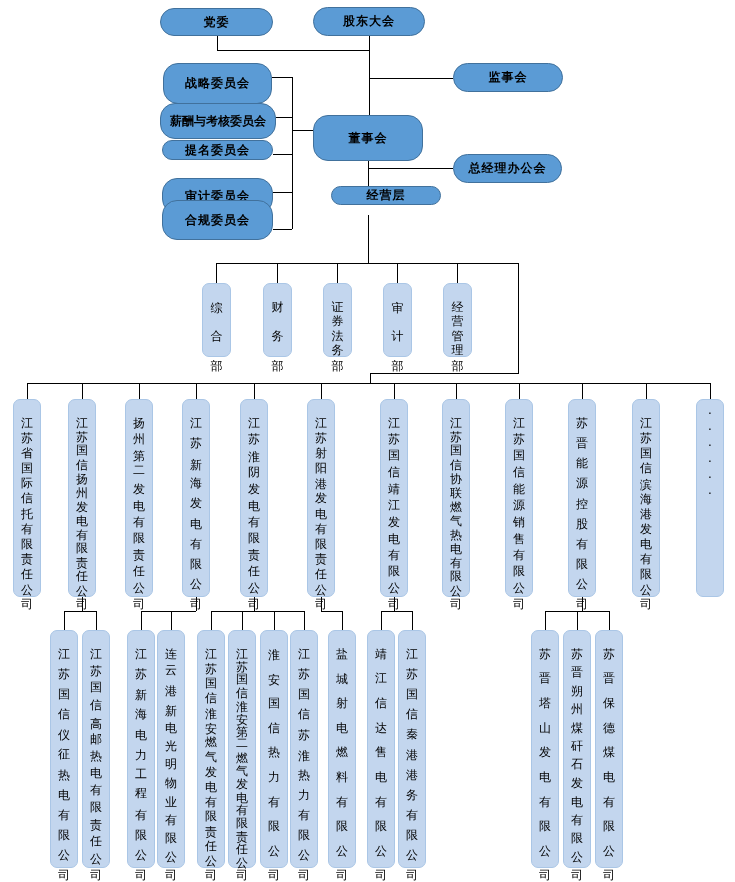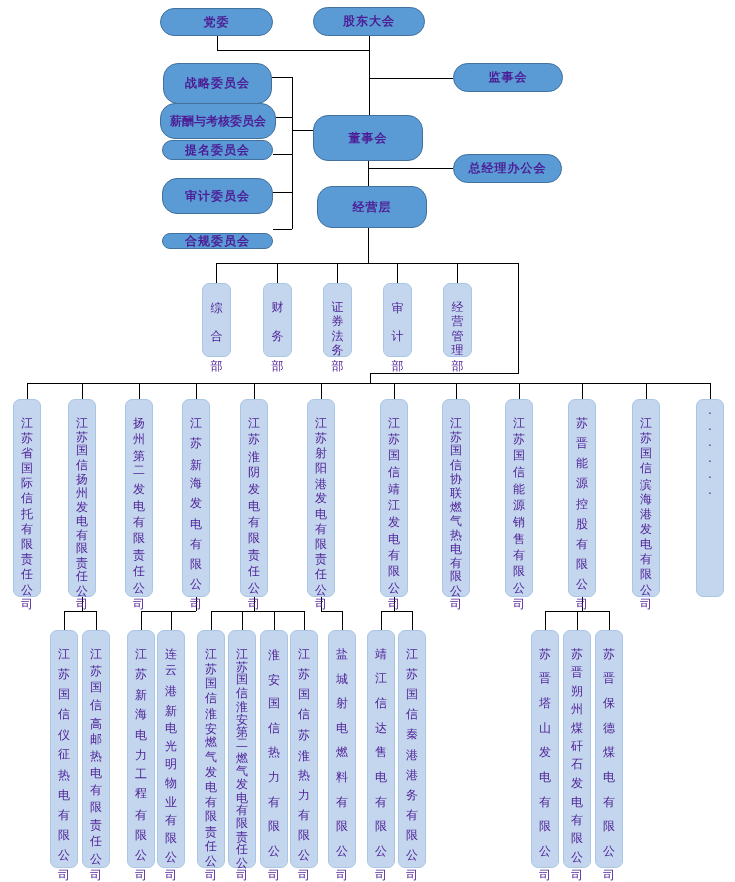--- a/index.html
+++ b/index.html
@@ -2,21 +2,21 @@
 <html style="--primary: #5b9bd5; --primary-border: #41719c; --sub-fill: #c3d6ee; --line: #000000;"><head>
 <meta charset="utf-8">
 <style>
   :root{
     --primary:#5b9bd5; --primary-border:#41719c;
     --sub-fill:#c3d6ee; --sub-border:#aac6e6; --line:#000000;
   }
   html,body{margin:0;padding:0;background:#ffffff;}
   #stage{
     position:relative;width:735px;height:882px;background:#ffffff;overflow:hidden;
-    font-family:"DejaVu Sans",sans-serif;color:#4c1d95;
+    font-family:"DejaVu Sans",sans-serif;color:#000000;
   }
   #connectors{position:absolute;left:0;top:0;z-index:1;}
   .pill{
     position:absolute;z-index:2;background:var(--primary);
     border:1px solid var(--primary-border);border-radius:15px;box-sizing:border-box;
     display:flex;align-items:center;justify-content:center;
     font-size:12px;font-weight:bold;letter-spacing:1px;white-space:nowrap;
   }
   .vbox{
     position:absolute;z-index:2;background:var(--sub-fill);
@@ -64,27 +64,27 @@
       M394 597 L394 611 M381 611 L412 611 M381 611 L381 630 M412 611 L412 630
       M582 597 L582 611 M545 611 L609 611 M545 611 L545 630 M577 611 L577 630 M609 611 L609 630
     "></path>
   </svg>
 
   <div class="pill" style="left:160px;top:8px;width:113px;height:28px">党委</div>
   <div class="pill" style="left:313px;top:7px;width:112px;height:29px">股东大会</div>
   <div class="pill" style="left:453px;top:63px;width:110px;height:29px">监事会</div>
   <div class="pill" style="left:313px;top:115px;width:110px;height:46px">董事会</div>
   <div class="pill" style="left:453px;top:154px;width:109px;height:29px">总经理办公会</div>
-  <div class="pill" style="left:317px;top:186px;width:110px;height:42px">经营层</div>
+  <div class="pill" style="left:331px;top:186px;width:110px;height:19px">经营层</div>
 
   <div class="pill" style="left:163px;top:63px;width:109px;height:41px">战略委员会</div>
   <div class="pill" style="left:160px;top:103px;width:116px;height:36px;letter-spacing:0">薪酬与考核委员会</div>
   <div class="pill" style="left:162px;top:140px;width:111px;height:20px">提名委员会</div>
   <div class="pill" style="left:162px;top:178px;width:111px;height:36px">审计委员会</div>
-  <div class="pill" style="left:162px;top:233px;width:111px;height:16px">合规委员会</div>
+  <div class="pill" style="left:162px;top:200px;width:111px;height:40px">合规委员会</div>
 
   <div class="vbox" style="left:202px;top:283px;width:29px;height:74px">
     <div class="vtext">综合部</div>
     </div>
   <div class="vbox" style="left:263px;top:283px;width:29px;height:74px">
     <div class="vtext">财务部</div>
     </div>
   <div class="vbox" style="left:323px;top:283px;width:29px;height:74px">
     <div class="vtext">证券法务部</div>
     </div>

